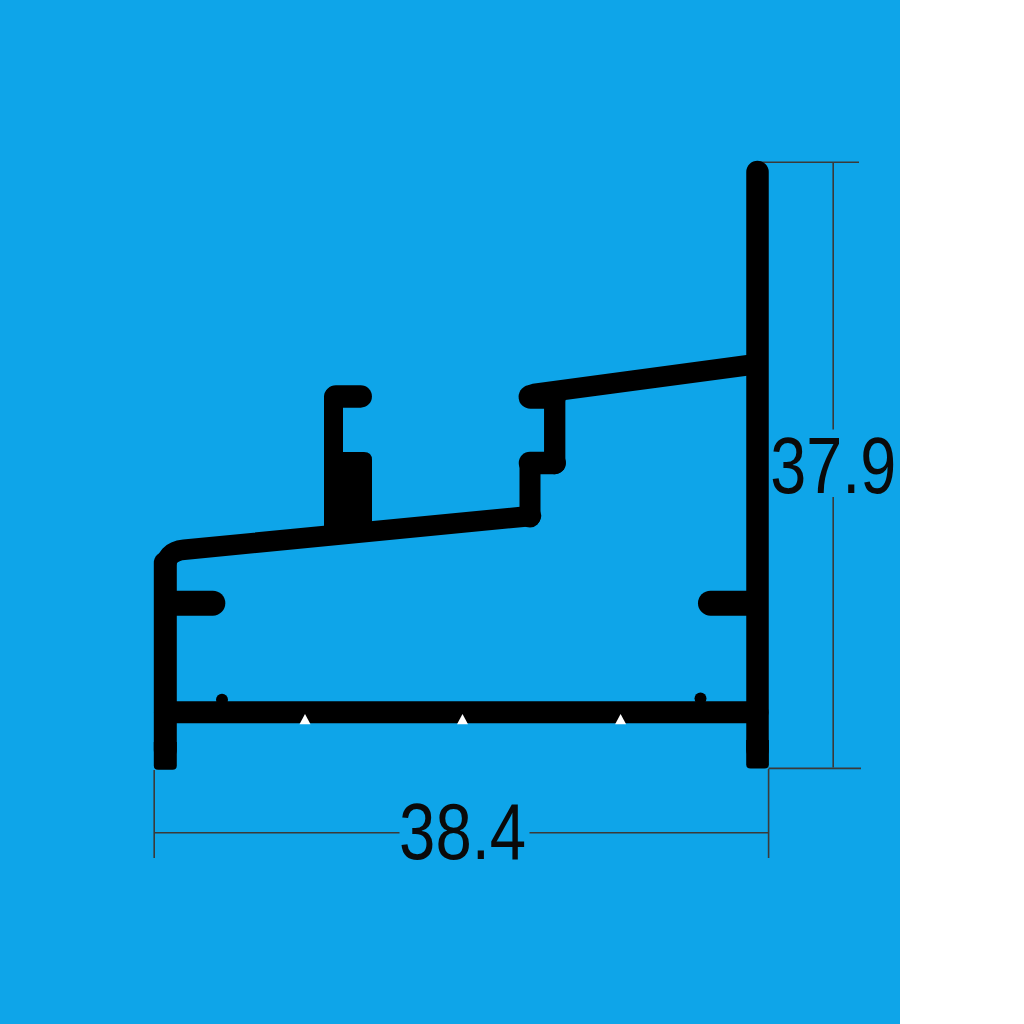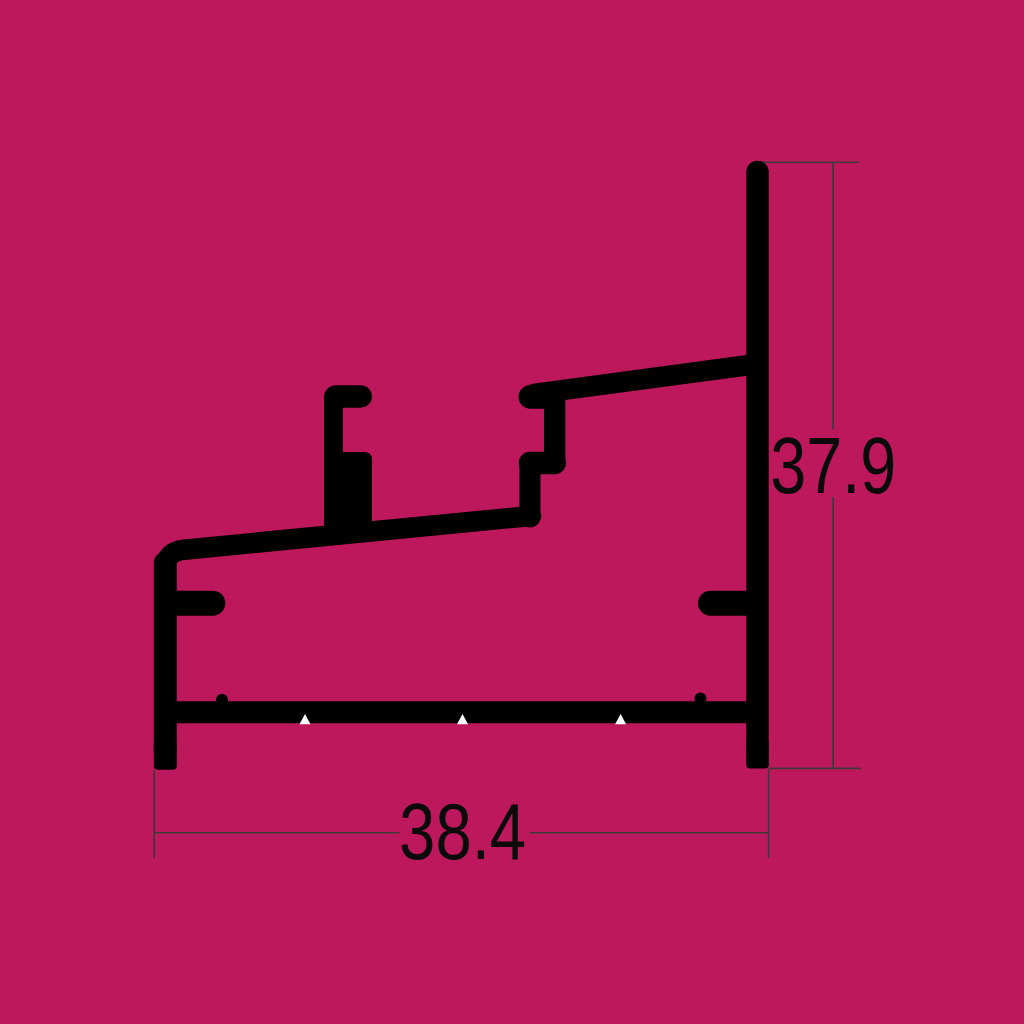--- a/index.html
+++ b/index.html
@@ -1,16 +1,16 @@
 <!DOCTYPE html>
 <html><head>
 <meta charset="utf-8">
 <style>
   html,body{margin:0;padding:0;background:#fff;}
-  .page{width:1024px;height:1024px;position:relative;background:#be185d;overflow:hidden;}
+  .page{width:900px;height:1024px;position:relative;background:#0ea5e9;overflow:hidden;}
   svg{position:absolute;top:0;left:0;}
   text{font-family:"Liberation Sans", sans-serif;fill:#0a0a0a;}
 </style>
 </head>
 <body>
 
 <div class="page">
 <svg width="1024" height="1024" viewBox="0 0 1024 1024">
 
   <line x1="760" y1="162.3" x2="859" y2="162.3" stroke="#3a3a3a" stroke-width="1.6"></line>

